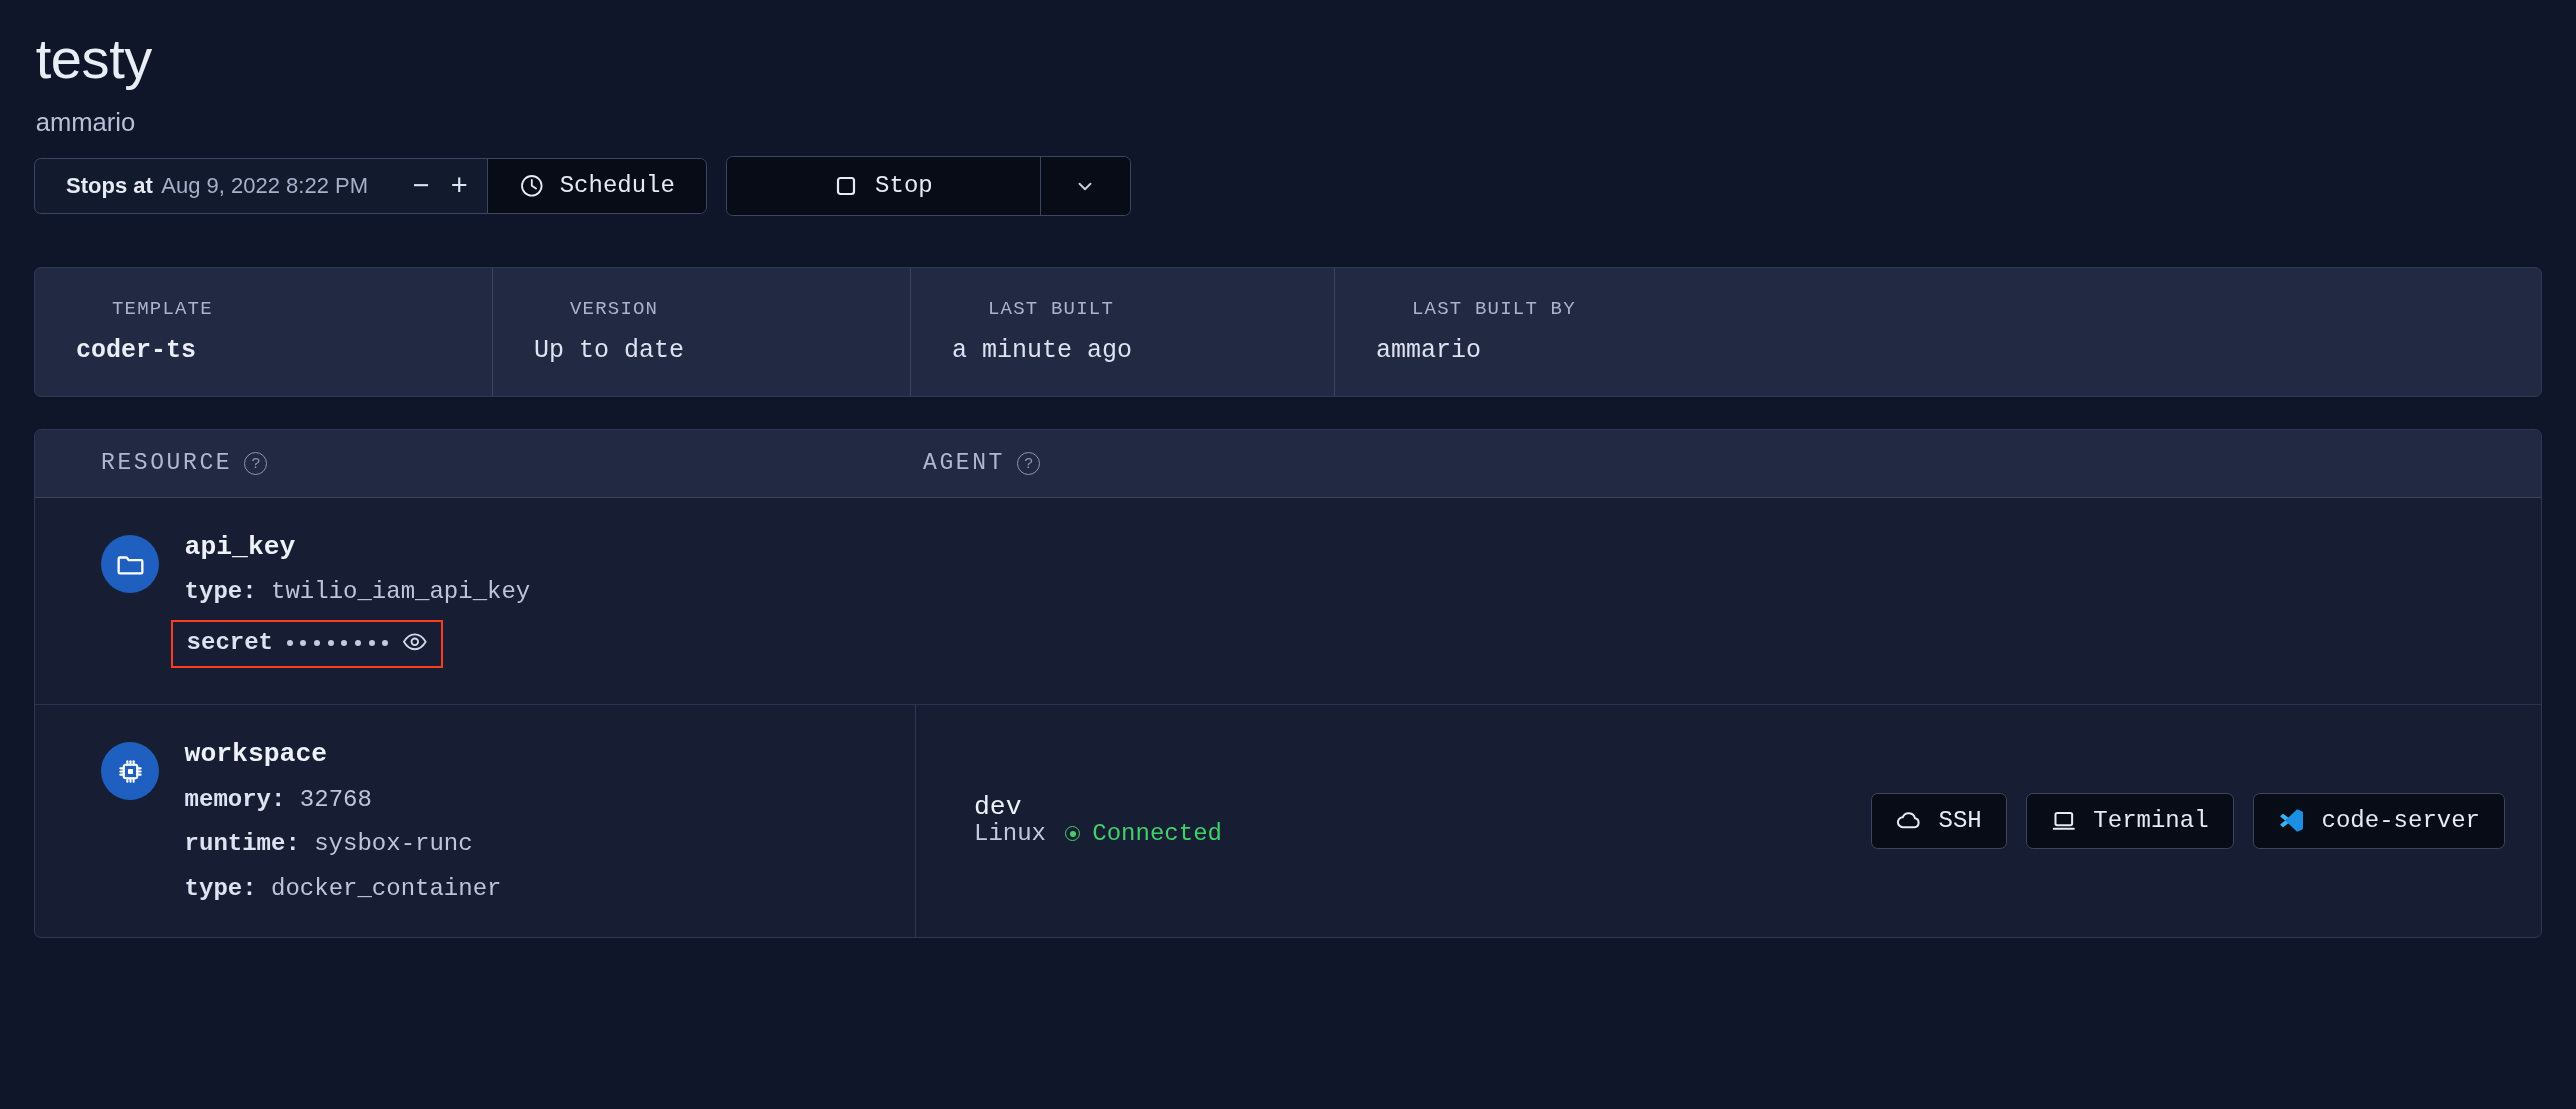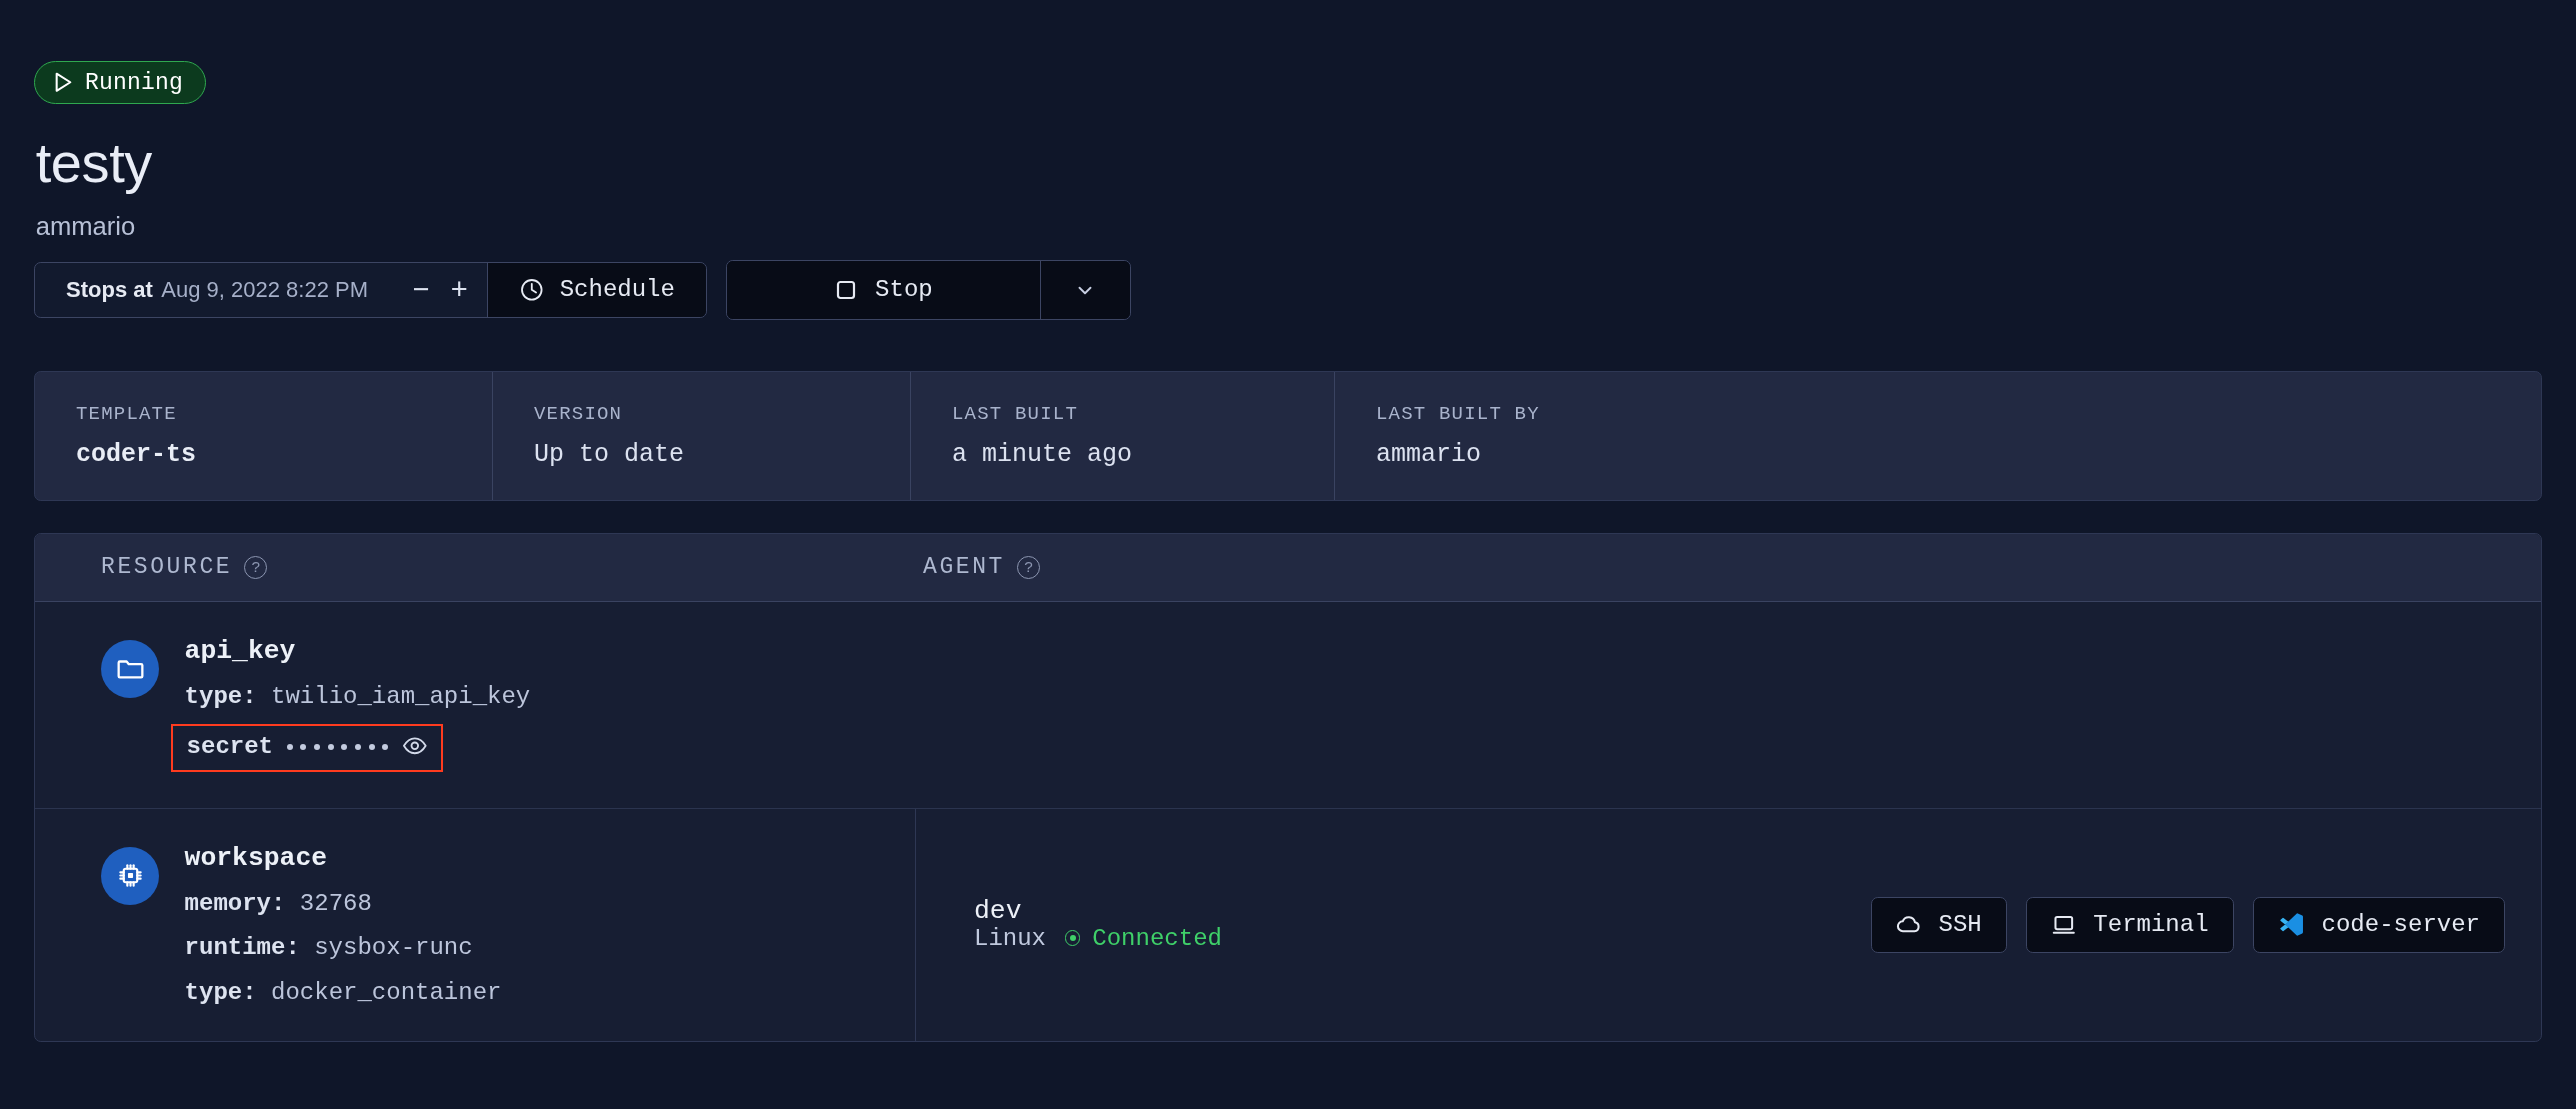--- a/index.html
+++ b/index.html
@@ -120,21 +120,21 @@
   }
   .stat{
     display:flex;flex-direction:column;justify-content:center;
     padding:0 41px;
     border-right:0.9px solid #3A4361;
   }
   .stat:last-child{border-right:none;}
   .stat-label{
     font-family:"Liberation Mono", monospace;
     font-size:19px;letter-spacing:1.2px;
-    color:#A9B3CC;text-transform:uppercase;font-weight:400;
+    color:#A9B3CC;text-transform:uppercase;font-weight:400;margin-left:36px;
   }
   .stat-value{
     margin-top:15.3px;
     font-family:"Liberation Mono", monospace;
     font-size:25px;color:#DCE2F0;
   }
   .stat-value.bold{font-weight:700;color:#E9EDF6;}
   .stat.w1{width:458px;}
   .stat.w2{width:418px;}
   .stat.w3{width:424px;}
@@ -244,28 +244,20 @@
     font-family:"Liberation Mono", monospace;
     font-size:24px;cursor:pointer;
   }
   svg{flex:none;}
 </style>
 </head>
 <body>
 
 <div class="page">
 
-  <div class="status-row">
-    <span class="badge">
-      <svg width="19" height="20.5" viewBox="0 0 22 24">
-        <path d="M3 2 L19 12 L3 22 Z" fill="none" stroke="#FFFFFF" stroke-width="2.4" stroke-linejoin="round"></path>
-      </svg>
-      <span>Running</span>
-    </span>
-  </div>
 
   <div class="header">
 
     <div class="title-block">
       <div class="ws-title">testy</div>
       <div class="ws-owner">ammario</div>
     </div>
 
     <div class="actions">
 

